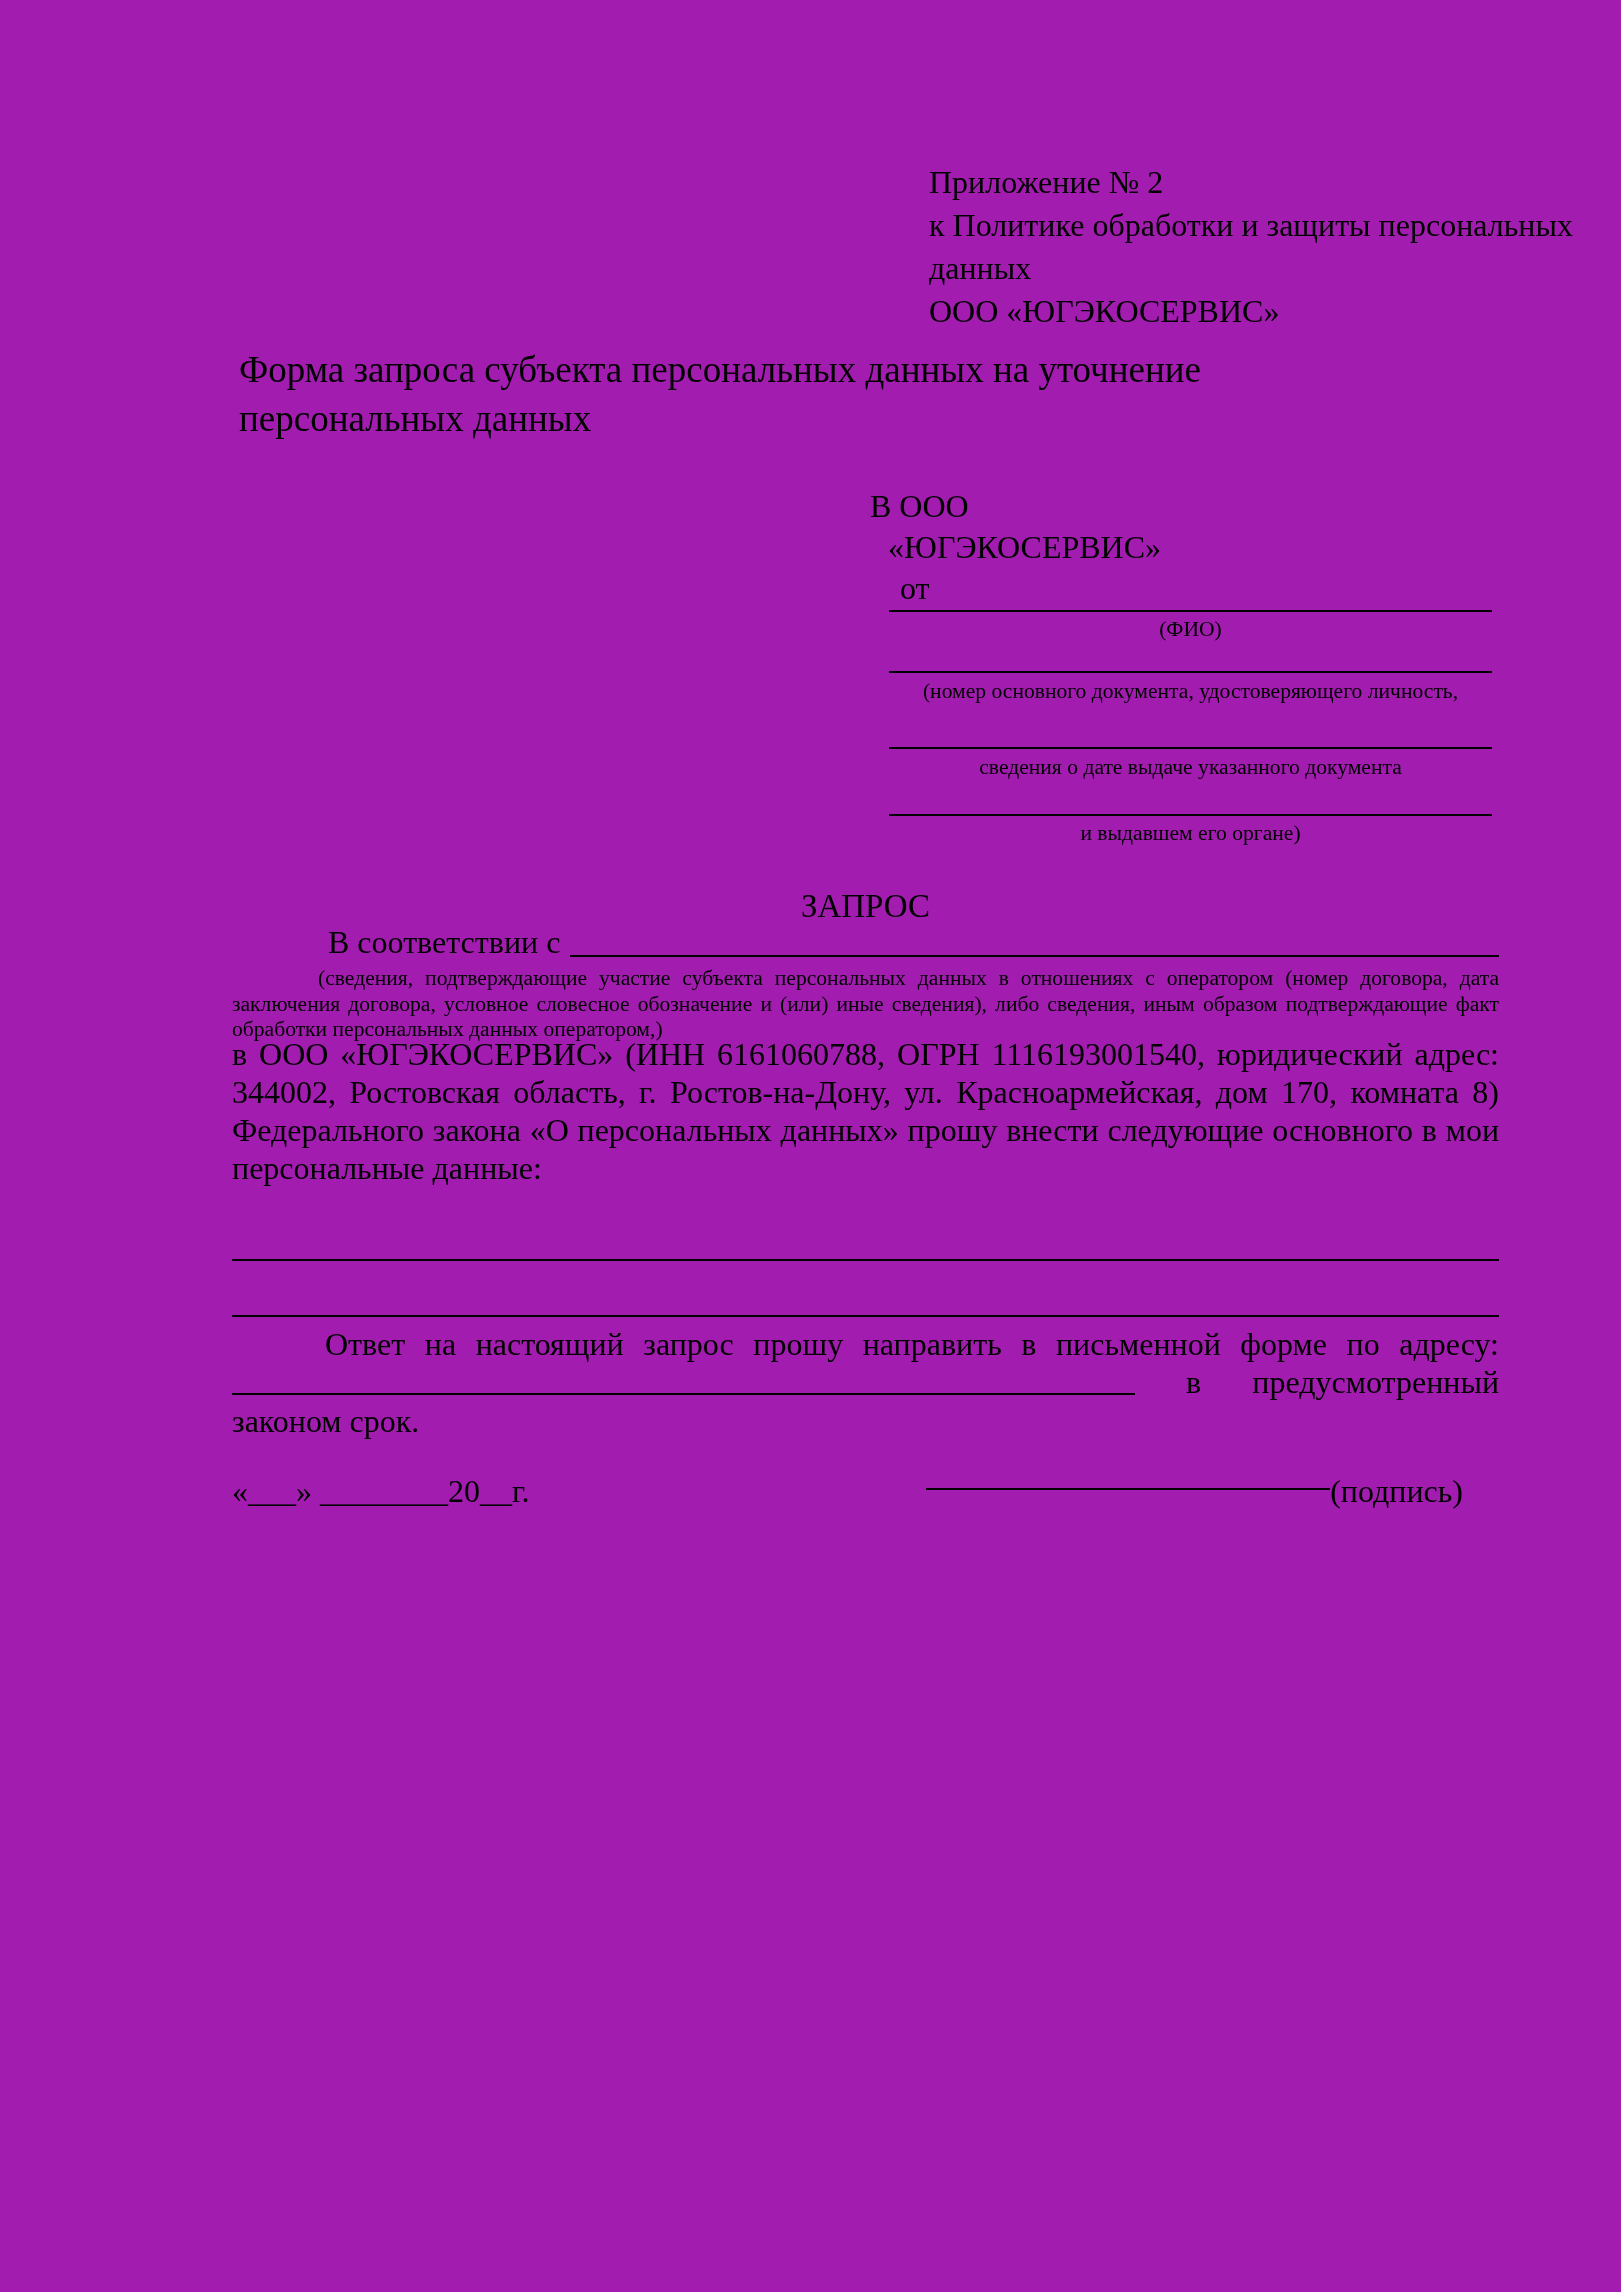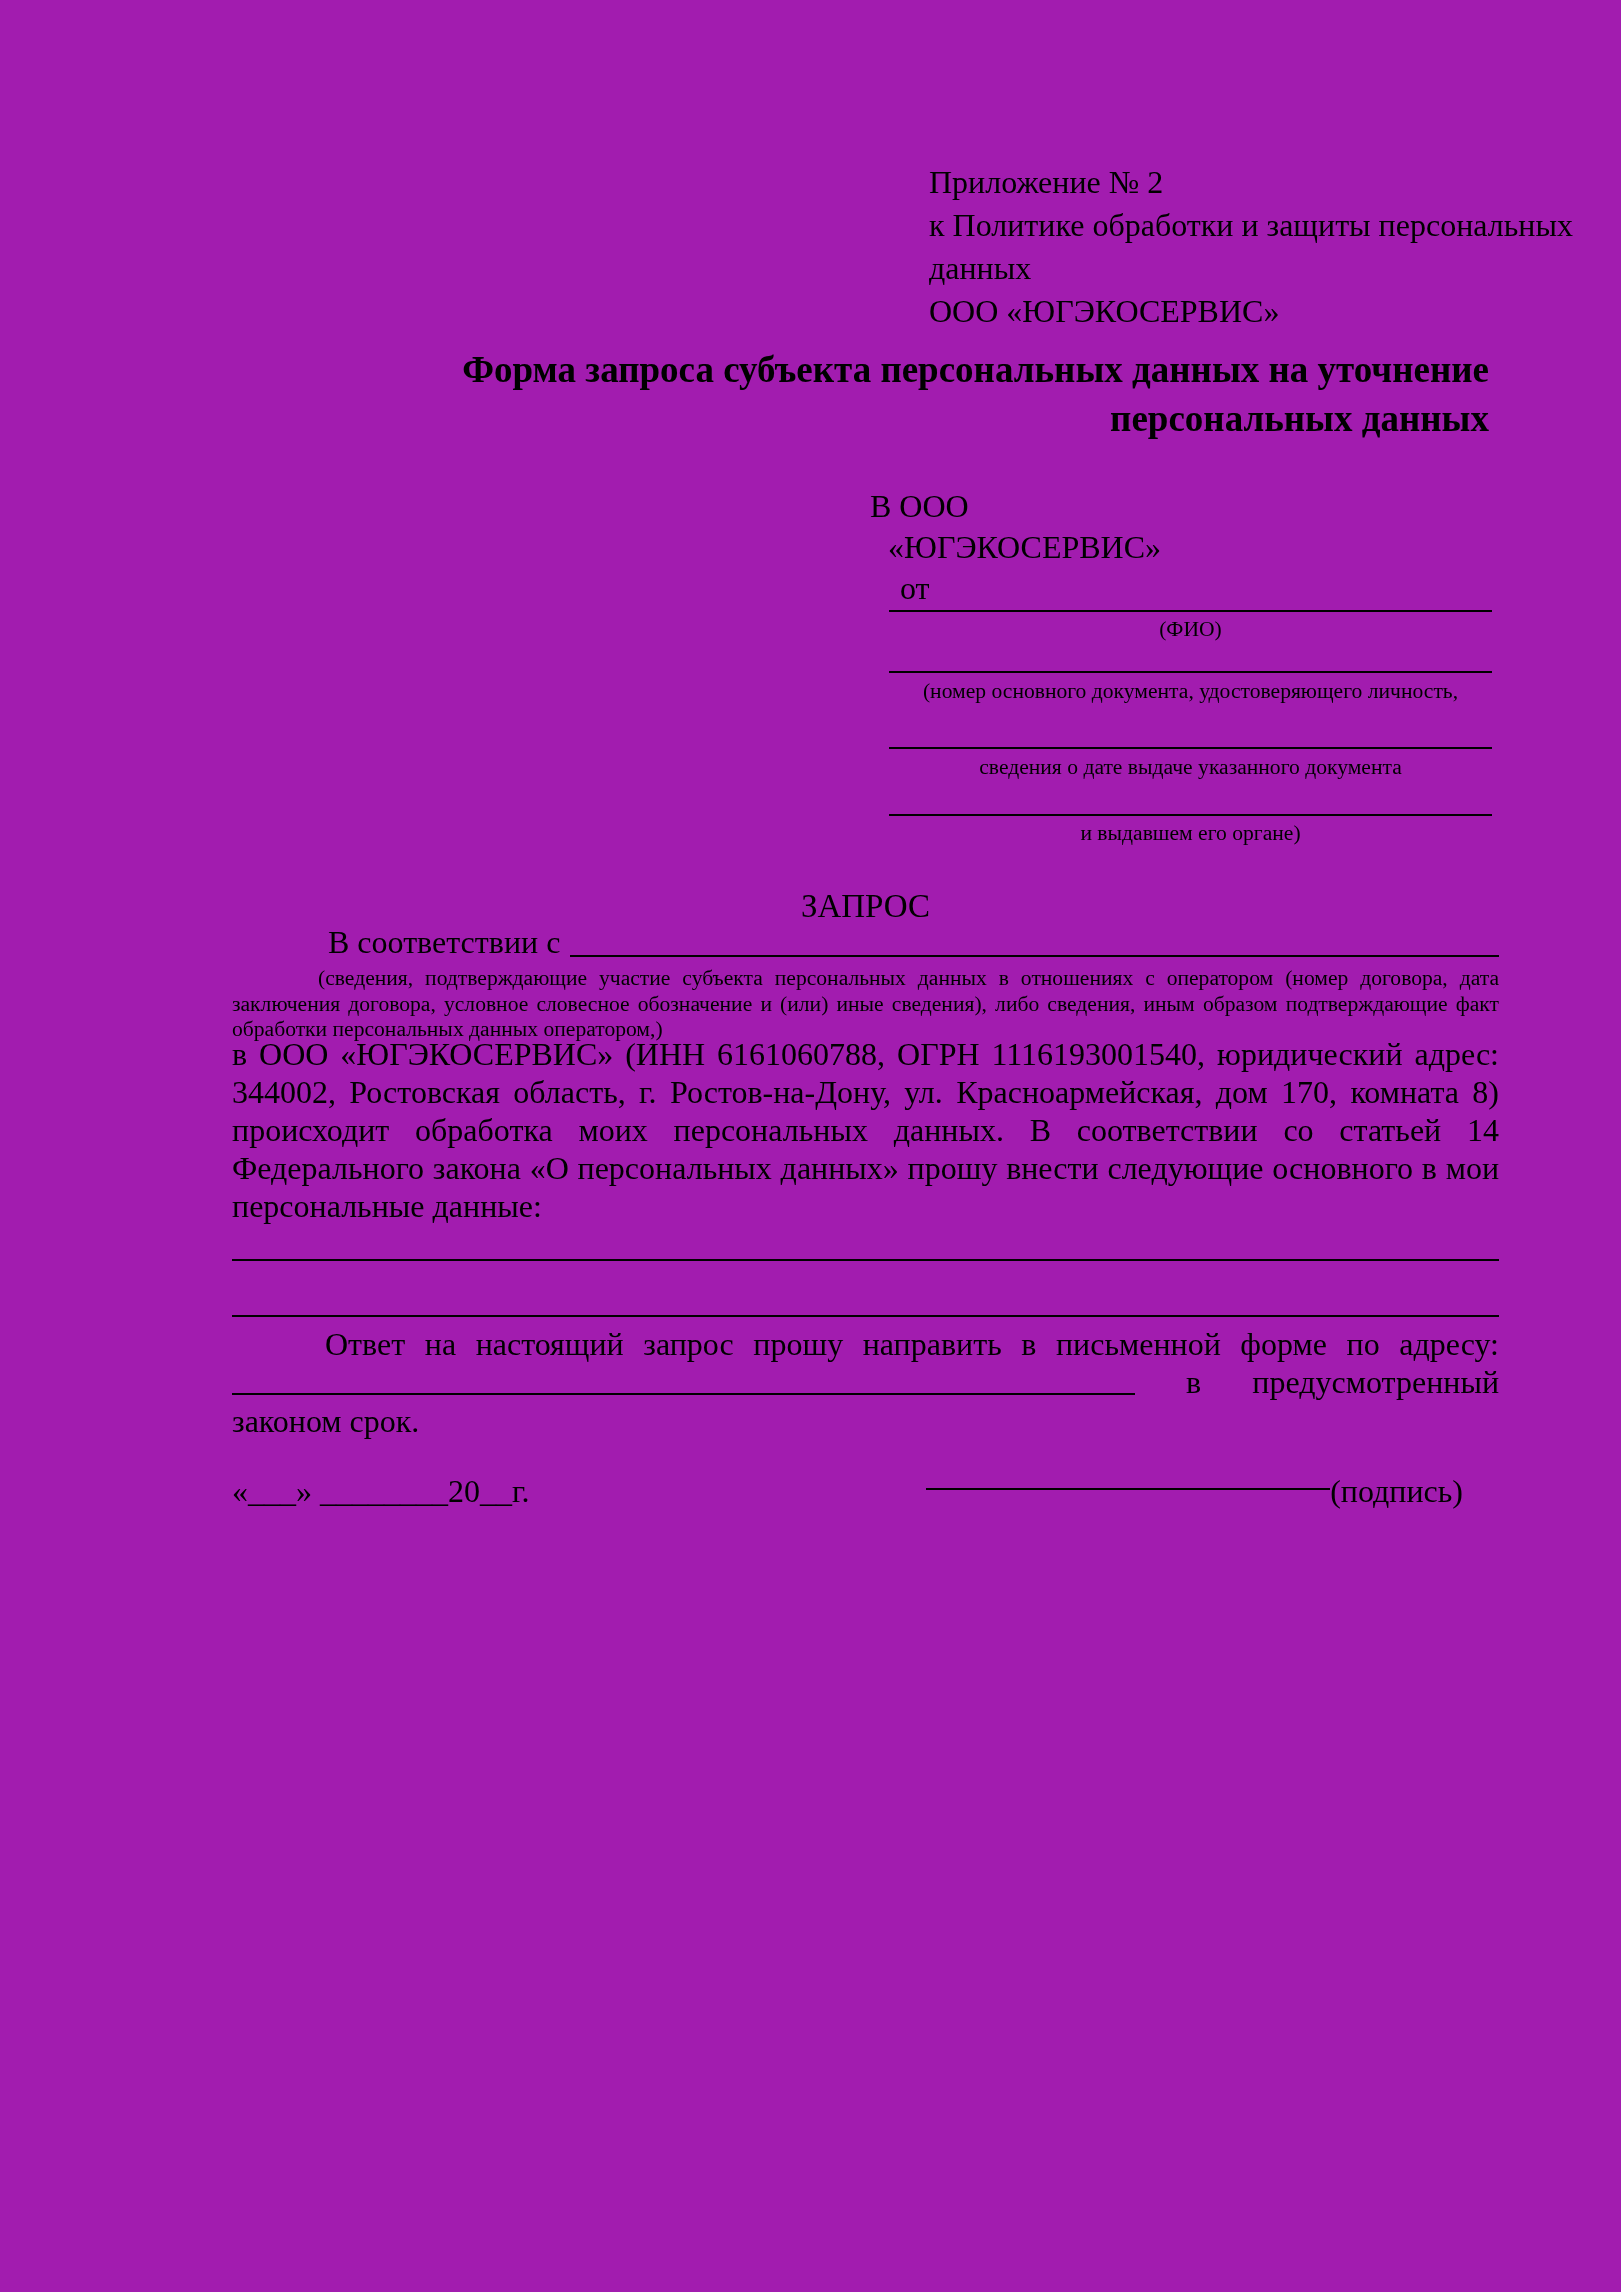--- a/index.html
+++ b/index.html
@@ -11,22 +11,22 @@
     color:#000;
     overflow:hidden;
   }
   .abs{position:absolute;}
 
   
   .header-note{left:929px;top:161px;font-size:32px;line-height:43px;}
   .header-note div{white-space:nowrap;}
 
   
-  .doc-title{left:222px;top:345px;width:1267px;text-align:right;
-    font-weight:bold;font-size:37px;line-height:49px;}
+  .doc-title{left:239px;top:345px;width:1267px;text-align:left;
+    font-weight:normal;font-size:37px;line-height:49px;}
 
   
   .adr-1{left:870px;top:488px;font-size:32px;white-space:nowrap;}
   .adr-2{left:888px;top:529px;font-size:32px;white-space:nowrap;}
   .adr-3{left:900px;top:570px;font-size:32px;white-space:nowrap;}
   .fline{left:889px;width:603px;border-bottom:2.9px solid #000;height:0;}
   .fcap{left:889px;width:603px;text-align:center;font-size:21.6px;line-height:25.5px;}
 
   
   .req-heading{left:232px;top:888px;width:1267px;text-align:center;font-size:33px;}
@@ -99,21 +99,20 @@
   </div>
 
   <div class="abs intro-row">
     <span class="prefix">В соответствии с</span>
     <span class="fill"></span>
   </div>
 
   <div class="abs bodypar">
     <div class="j">в ООО «ЮГЭКОСЕРВИС» (ИНН 6161060788, ОГРН 1116193001540, юридический адрес:</div>
     <div class="j">344002, Ростовская область, г. Ростов-на-Дону, ул. Красноармейская, дом 170, комната 8)</div>
-    <div class="j">происходит обработка моих персональных данных. В соответствии со статьей 14</div>
     <div class="j">Федерального закона «О персональных данных» прошу внести следующие основного в мои</div>
     <div>персональные данные:</div>
   </div>
 
   <div class="abs blankline" style="top:1259px;"></div>
   <div class="abs blankline" style="top:1315px;"></div>
 
   <div class="abs reply-1">Ответ на настоящий запрос прошу направить в письменной форме по адресу:</div>
   <div class="abs reply-2">
     <span class="uline"></span>

